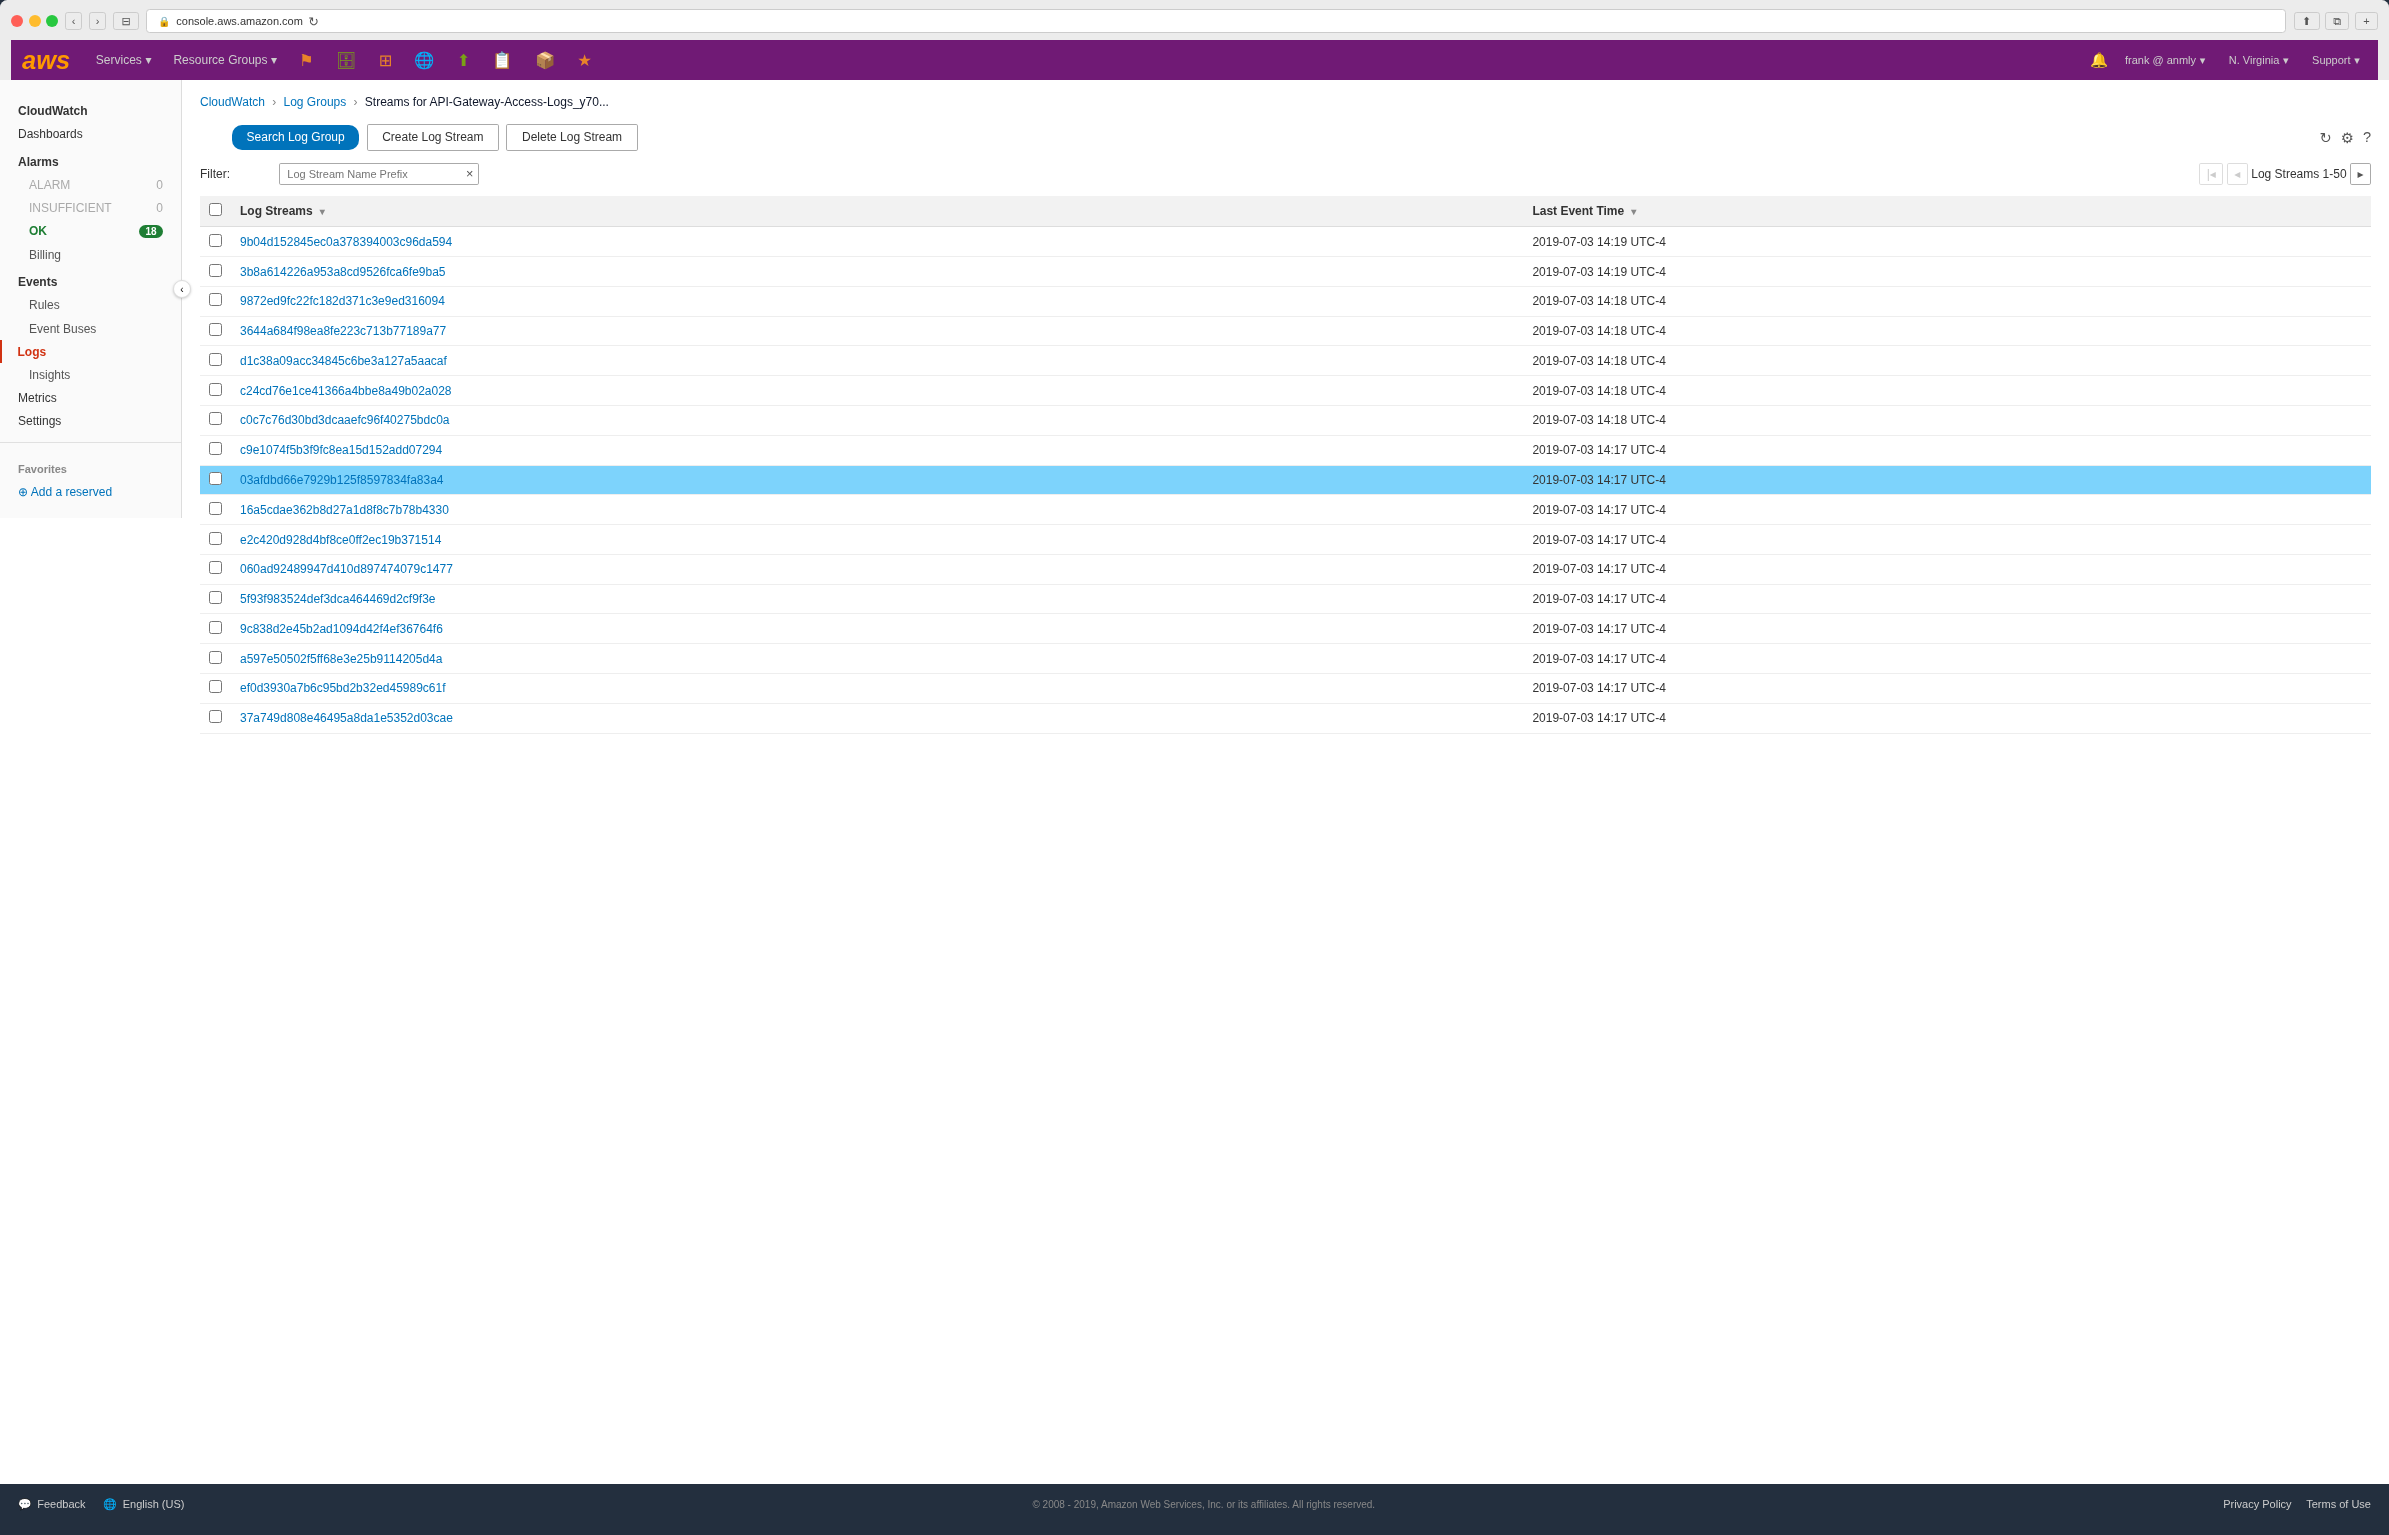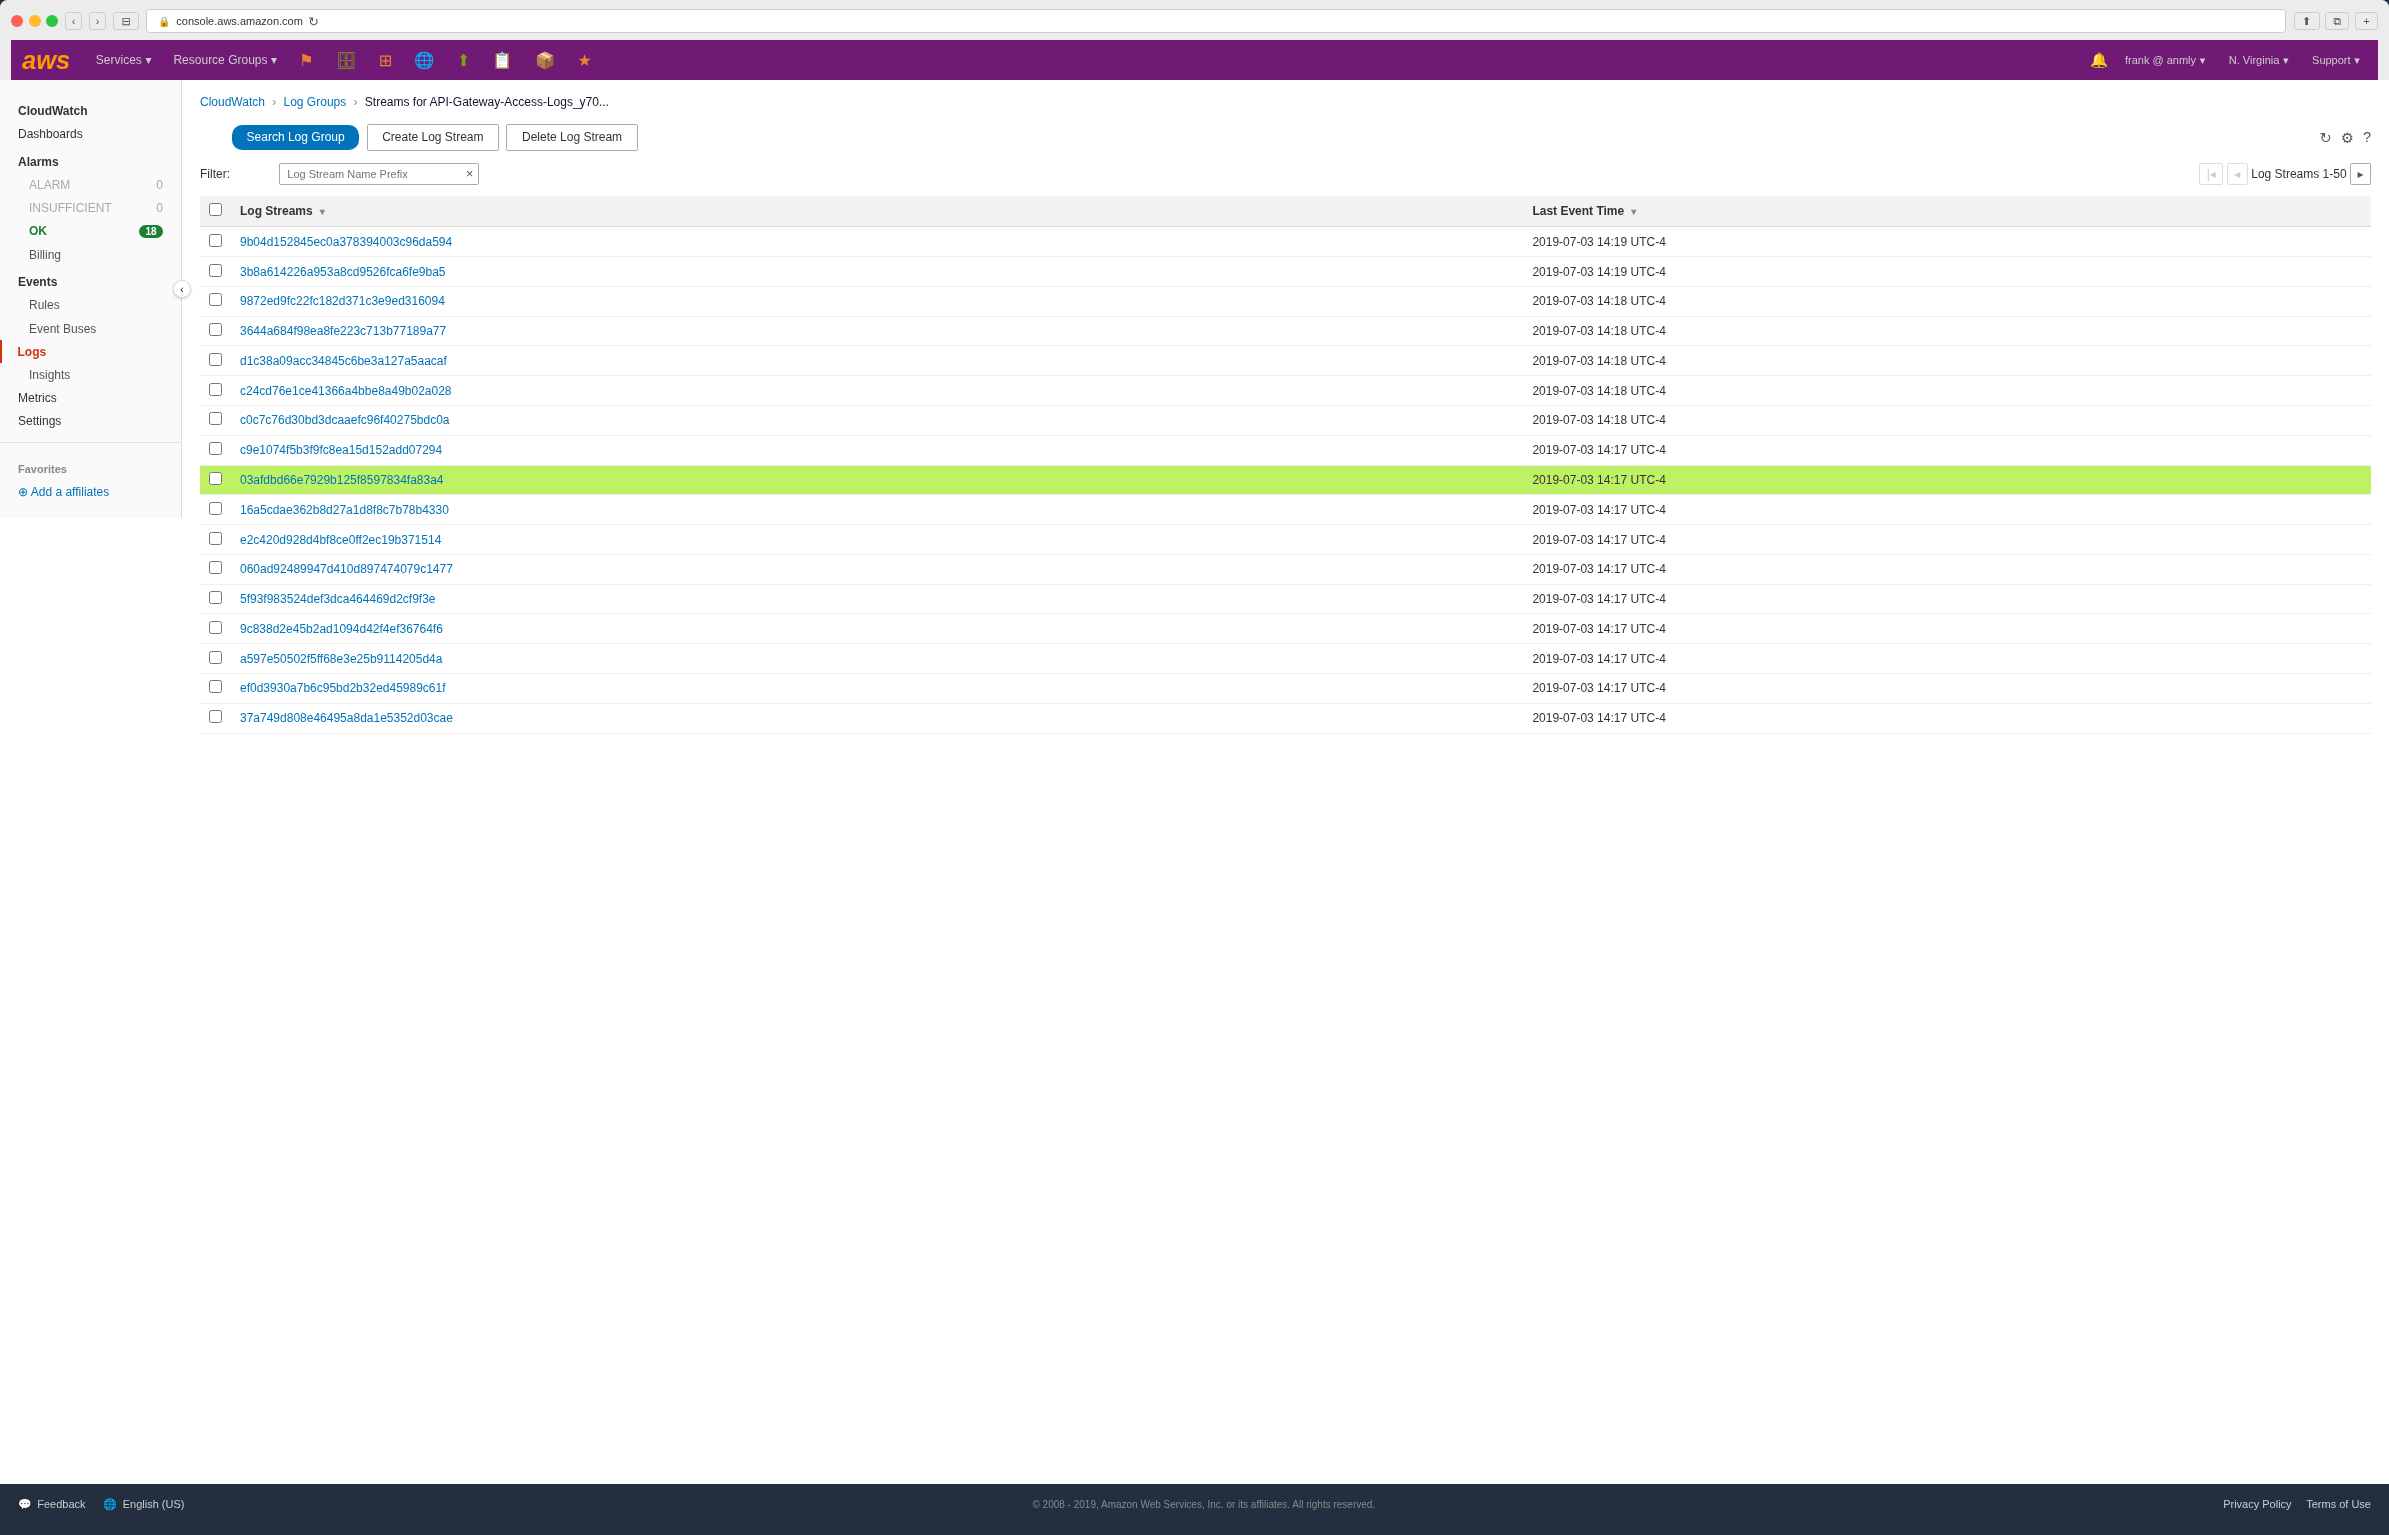--- a/index.html
+++ b/index.html
@@ -203,21 +203,21 @@
       color: #333;
       white-space: nowrap;
       user-select: none;
     }
     .log-table th .sort-arrow { color: #888; margin-left: 3.6px; font-size: 10px; }
     .log-table td {
       padding: 6.4px 9px;
       border-bottom: 0.9px solid #eee;
       color: #333;
     }
-    .log-table tbody tr.highlighted { background: #bef264; }
+    .log-table tbody tr.highlighted { background: #7dd3fc; }
     .log-stream-link { color: #0073bb; text-decoration: none; cursor: pointer; }
     .checkbox-col { width: 27px; }
     input[type="checkbox"] { cursor: pointer; }
 
     
     .footer {
       background: #232f3e;
       color: #ccc;
       font-size: 11px;
       padding: 11px 18px;
@@ -340,21 +340,21 @@
         <span>Insights</span>
       </div>
       <div class="sidebar-item">
         <span>Metrics</span>
       </div>
       <div class="sidebar-item">
         <span>Settings</span>
       </div>
       <hr class="sidebar-divider">
       <div class="favorites-section">Favorites</div>
-      <div class="add-dashboard">⊕ Add a affiliates</div>
+      <div class="add-dashboard">⊕ Add a reserved</div>
     </div>
 
     <div style="position:absolute; right:-9px; top:200px; background:white; border:0.9px solid #ddd; border-radius:50%; width:18px; height:18px; display:flex; align-items:center; justify-content:center; cursor:pointer; font-size:10px; z-index:10; box-shadow: 0 0.9px 2.7px rgba(0,0,0,0.2);">‹</div>
   </div>
 
   <div class="content">
 
     <div class="breadcrumb">
       <a>CloudWatch</a>
       <span class="breadcrumb-sep">›</span>

